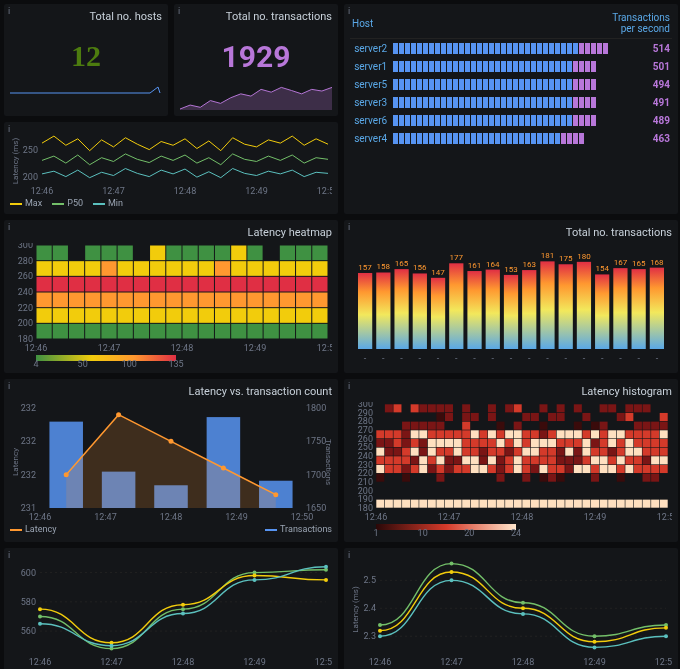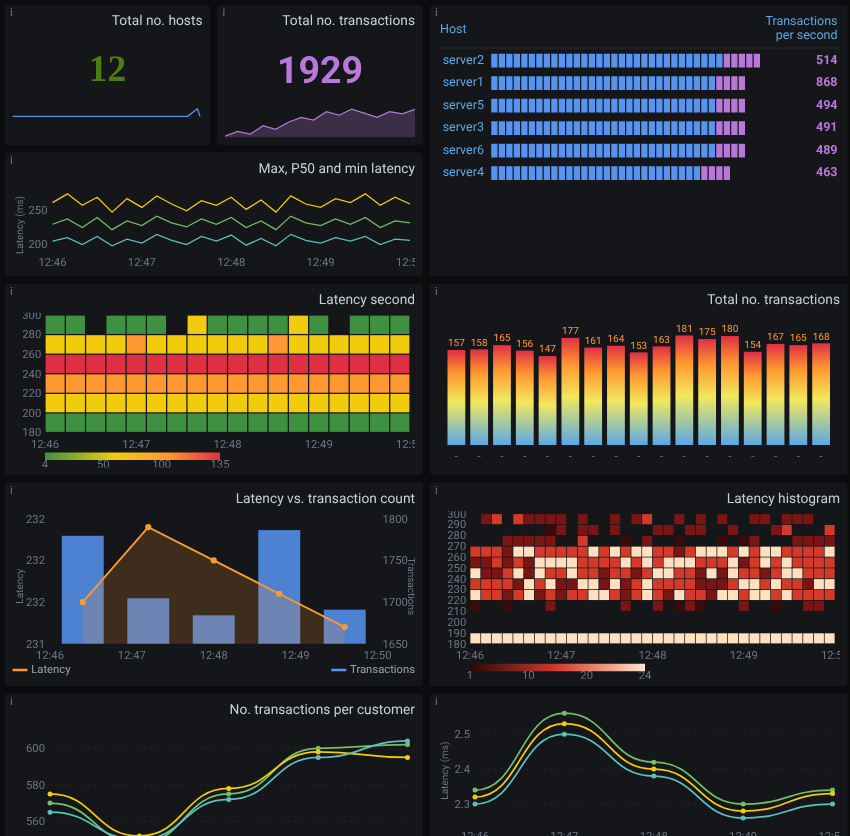--- a/index.html
+++ b/index.html
@@ -83,34 +83,38 @@
         <div class="panel-title">Total no. transactions</div>
         <div class="bignum purple">1929</div>
         <svg id="spark-tx" width="100%" height="24" preserveAspectRatio="none" viewBox="0 0 160 24">
             <polyline points="0,23 10.666666666666666,19.072727272727274 21.333333333333332,21.316883116883115 32,14.584415584415583 42.666666666666664,17.38961038961039 53.33333333333333,11.77922077922078 64,7.851948051948051 74.66666666666667,10.096103896103896 85.33333333333333,3.3636363636363633 96,6.168831168831165 106.66666666666666,1.3999999999999986 117.33333333333333,4.4857142857142875 128,7.851948051948051 138.66666666666669,3.3636363636363633 149.33333333333334,5.046753246753248 160,1.3999999999999986" fill="none" stroke="#b877d9" stroke-width="1"></polyline>
             <polygon points="0,24 0,23 10.666666666666666,19.072727272727274 21.333333333333332,21.316883116883115 32,14.584415584415583 42.666666666666664,17.38961038961039 53.33333333333333,11.77922077922078 64,7.851948051948051 74.66666666666667,10.096103896103896 85.33333333333333,3.3636363636363633 96,6.168831168831165 106.66666666666666,1.3999999999999986 117.33333333333333,4.4857142857142875 128,7.851948051948051 138.66666666666669,3.3636363636363633 149.33333333333334,5.046753246753248 160,1.3999999999999986 160,24" fill="#b877d9" fill-opacity="0.25"></polygon>
           </svg>
       </div>
     </div>
     <div class="panel">
       <span class="info-corner">i</span>
-      <div class="panel-title">Max, P50 and min latency</div>
       <svg id="chart-lat3" width="322" height="70">
           <text x="28" y="53.6" text-anchor="end" fill="#6e7687" font-size="9">200</text>
           <text x="28" y="26.6" text-anchor="end" fill="#6e7687" font-size="9">250</text>
           <text x="8" y="35" text-anchor="middle" fill="#6e7687" font-size="8" transform="rotate(-90 8 35)">Latency (ms)</text>
           <polyline points="32,17.120000000000005 43.916666666666664,10.100000000000001 55.83333333333333,19.279999999999994 67.75,12.799999999999997 79.66666666666666,24.680000000000003 91.58333333333334,13.879999999999995 103.5,20.9 115.41666666666667,11.720000000000006 127.33333333333333,18.200000000000003 139.25,23.6 151.16666666666669,15.5 163.08333333333331,19.279999999999994 175,12.799999999999997 186.91666666666666,22.520000000000003 198.83333333333334,14.96 210.75,24.680000000000003 222.66666666666666,11.720000000000006 234.58333333333334,18.200000000000003 246.5,20.9 258.41666666666663,13.879999999999995 270.33333333333337,17.120000000000005 282.25,10.100000000000001 294.16666666666663,19.279999999999994 306.08333333333337,12.799999999999997 318,18.200000000000003" fill="none" stroke="#f2cc0c" stroke-width="1"></polyline>
           <polyline points="32,34.4 43.916666666666664,30.080000000000002 55.83333333333333,37.1 67.75,29 79.66666666666666,38.72 91.58333333333334,31.7 103.5,35.480000000000004 115.41666666666667,27.919999999999998 127.33333333333333,33.32 139.25,36.56 151.16666666666669,30.080000000000002 163.08333333333331,34.4 175,29 186.91666666666666,37.1 198.83333333333334,31.7 210.75,38.72 222.66666666666666,27.919999999999998 234.58333333333334,33.32 246.5,35.480000000000004 258.41666666666663,30.080000000000002 270.33333333333337,34.4 282.25,29 294.16666666666663,37.1 306.08333333333337,31.7 318,33.32" fill="none" stroke="#73bf69" stroke-width="1"></polyline>
           <polyline points="32,47.9 43.916666666666664,45.2 55.83333333333333,50.6 67.75,44.12 79.66666666666666,51.68 91.58333333333334,46.28 103.5,49.52 115.41666666666667,42.5 127.33333333333333,47.36 139.25,50.6 151.16666666666669,44.12 163.08333333333331,47.9 175,43.04 186.91666666666666,51.14 198.83333333333334,45.74 210.75,51.68 222.66666666666666,42.5 234.58333333333334,47.36 246.5,49.52 258.41666666666663,45.2 270.33333333333337,47.9 282.25,44.12 294.16666666666663,50.6 306.08333333333337,46.28 318,47.36" fill="none" stroke="#5bc0be" stroke-width="1"></polyline>
           <text x="32" y="68" text-anchor="middle" fill="#6e7687" font-size="9">12:46</text>
           <text x="103.5" y="68" text-anchor="middle" fill="#6e7687" font-size="9">12:47</text>
           <text x="175" y="68" text-anchor="middle" fill="#6e7687" font-size="9">12:48</text>
           <text x="246.5" y="68" text-anchor="middle" fill="#6e7687" font-size="9">12:49</text>
           <text x="318" y="68" text-anchor="middle" fill="#6e7687" font-size="9">12:50</text>
         </svg>
+      <div class="legend" id="legend-lat3">
+          <span><span class="sw" style="background:#f2cc0c"></span>Max</span>
+          <span><span class="sw" style="background:#73bf69"></span>P50</span>
+          <span><span class="sw" style="background:#5bc0be"></span>Min</span>
+        </div>
     </div>
   </div>
 
   <div class="panel">
     <span class="info-corner">i</span>
     <table class="hosts">
       <thead>
           <tr>
         <th>Host</th>
         <th></th>
@@ -195,21 +199,21 @@
                 <span class="seg" style="width:5px;background:#5794f2"></span>
                 <span class="seg" style="width:5px;background:#5794f2"></span>
                 <span class="seg" style="width:5px;background:#5794f2"></span>
                 <span class="seg" style="width:5px;background:#5794f2"></span>
                 <span class="seg" style="width:5px;background:#b877d9"></span>
                 <span class="seg" style="width:5px;background:#b877d9"></span>
                 <span class="seg" style="width:5px;background:#b877d9"></span>
                 <span class="seg" style="width:5px;background:#b877d9"></span>
               </div>
             </td>
-            <td class="valcell">868</td>
+            <td class="valcell">501</td>
           </tr>
           <tr>
             <td class="hostname">server5</td>
             <td class="barcell">
               <div class="segbar">
                 <span class="seg" style="width:5px;background:#5794f2"></span>
                 <span class="seg" style="width:5px;background:#5794f2"></span>
                 <span class="seg" style="width:5px;background:#5794f2"></span>
                 <span class="seg" style="width:5px;background:#5794f2"></span>
                 <span class="seg" style="width:5px;background:#5794f2"></span>
@@ -369,21 +373,21 @@
               </div>
             </td>
             <td class="valcell">463</td>
           </tr>
         </tbody>
     </table>
   </div>
 
   <div class="panel">
     <span class="info-corner">i</span>
-    <div class="panel-title">Latency second</div>
+    <div class="panel-title">Latency heatmap</div>
     <svg id="chart-heat" width="322" height="110">
         <rect x="26.5" y="2.5" width="15.222222222222221" height="14.666666666666666" fill="#3f9142"></rect>
         <rect x="42.72222222222222" y="2.5" width="15.222222222222221" height="14.666666666666666" fill="#3f9142"></rect>
         <rect x="75.16666666666666" y="2.5" width="15.222222222222221" height="14.666666666666666" fill="#3f9142"></rect>
         <rect x="91.38888888888889" y="2.5" width="15.222222222222221" height="14.666666666666666" fill="#3f9142"></rect>
         <rect x="107.61111111111111" y="2.5" width="15.222222222222221" height="14.666666666666666" fill="#3f9142"></rect>
         <rect x="140.05555555555554" y="2.5" width="15.222222222222221" height="14.666666666666666" fill="#f2cc0c"></rect>
         <rect x="156.27777777777777" y="2.5" width="15.222222222222221" height="14.666666666666666" fill="#3f9142"></rect>
         <rect x="172.5" y="2.5" width="15.222222222222221" height="14.666666666666666" fill="#3f9142"></rect>
         <rect x="188.72222222222223" y="2.5" width="15.222222222222221" height="14.666666666666666" fill="#3f9142"></rect>
@@ -915,21 +919,20 @@
         <rect x="26" y="2" width="140" height="6" fill="url(#g2)"></rect>
         <text x="26" y="14" text-anchor="middle" fill="#6e7687" font-size="9">1</text>
         <text x="72.66666666666666" y="14" text-anchor="middle" fill="#6e7687" font-size="9">10</text>
         <text x="119.33333333333333" y="14" text-anchor="middle" fill="#6e7687" font-size="9">20</text>
         <text x="166" y="14" text-anchor="middle" fill="#6e7687" font-size="9">24</text>
       </svg>
   </div>
 
   <div class="panel">
     <span class="info-corner">i</span>
-    <div class="panel-title">No. transactions per customer</div>
     <svg id="chart-txc" width="322" height="115">
         <text x="26" y="82.07692307692308" text-anchor="end" fill="#6e7687" font-size="9">560</text>
         <line x1="30" x2="316" y1="79.07692307692308" y2="79.07692307692308" stroke="#222" stroke-dasharray="2 3"></line>
         <text x="26" y="52.84615384615385" text-anchor="end" fill="#6e7687" font-size="9">580</text>
         <line x1="30" x2="316" y1="49.84615384615385" y2="49.84615384615385" stroke="#222" stroke-dasharray="2 3"></line>
         <text x="26" y="23.615384615384613" text-anchor="end" fill="#6e7687" font-size="9">600</text>
         <line x1="30" x2="316" y1="20.615384615384613" y2="20.615384615384613" stroke="#222" stroke-dasharray="2 3"></line>
         <path d="M 30,64.46153846153845 C 65.75,64.46153846153845 65.75,96.61538461538461 101.5,96.61538461538461 C 137.25,96.61538461538461 137.25,57.15384615384615 173,57.15384615384615 C 208.75,57.15384615384615 208.75,20.615384615384613 244.5,20.615384615384613 C 280.25,20.615384615384613 280.25,17.692307692307693 316,17.692307692307693" fill="none" stroke="#73bf69" stroke-width="1.4"></path>
         <circle cx="30" cy="64.46153846153845" r="2" fill="#73bf69"></circle>
         <circle cx="101.5" cy="96.61538461538461" r="2" fill="#73bf69"></circle>

